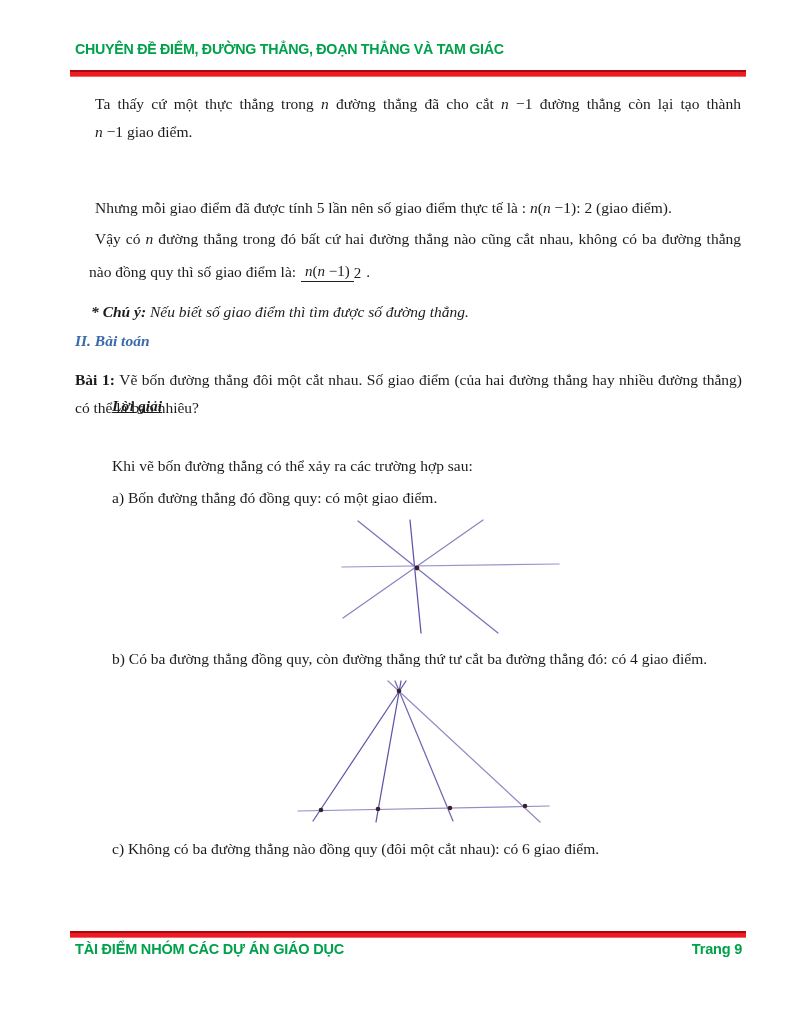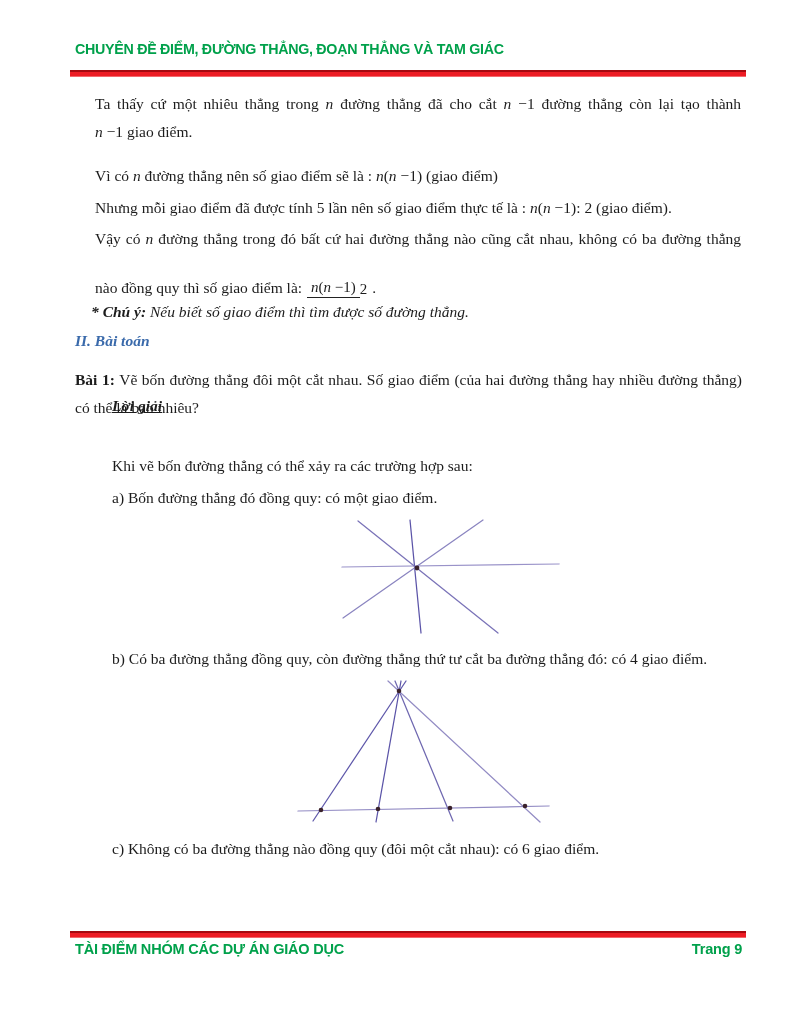--- a/index.html
+++ b/index.html
@@ -45,33 +45,32 @@
 </head>
 <body>
 
 <div class="page">
 
   <div class="abs header-title" style="left:75px;top:40px;">CHUYÊN ĐỀ ĐIỂM, ĐƯỜNG THẲNG, ĐOẠN THẲNG VÀ TAM GIÁC</div>
 
   <div class="abs rule" style="left:70px;top:70px;width:676px;"></div>
 
   <div class="abs par" style="left:95px;top:90px;width:646px;">
-    <span class="jline"><span>Ta thấy cứ một nhiêu thẳng trong </span><span class="seg-m">n</span><span> đường thẳng đã cho cắt </span><span class="seg-m">n</span><span> −1 đường thẳng còn lại tạo thành</span></span>
+    <span class="jline"><span>Ta thấy cứ một thực thẳng trong </span><span class="seg-m">n</span><span> đường thẳng đã cho cắt </span><span class="seg-m">n</span><span> −1 đường thẳng còn lại tạo thành</span></span>
     <span><span class="seg-m">n</span><span> −1 giao điểm.</span></span>
   </div>
 
-  <div class="abs par" style="left:95px;top:162px;"><span>Vì có </span><span class="seg-m">n</span><span> đường thẳng nên số giao điểm sẽ là : </span><span class="seg-m">n</span><span>(</span><span class="seg-m">n</span><span> −1)</span><span> (giao điểm)</span></div>
 
   <div class="abs par" style="left:95px;top:194px;"><span>Nhưng mỗi giao điểm đã được tính 5 lần nên số giao điểm thực tế là : </span><span class="seg-m">n</span><span>(</span><span class="seg-m">n</span><span> −1): 2</span><span> (giao điểm).</span></div>
 
   <div class="abs par" style="left:95px;top:225px;width:646px;">
     <span class="jline"><span>Vậy có </span><span class="seg-m">n</span><span> đường thẳng trong đó bất cứ hai đường thẳng nào cũng cắt nhau, không có ba đường thẳng</span></span>
   </div>
 
-  <div class="abs mathline" style="left:95px;top:250px;height:44px;margin-top:16px;">
+  <div class="abs mathline" style="left:89px;top:250px;height:44px;">
     <span><span>nào đồng quy thì số giao điểm là: </span></span>
     <span class="frac">
       <span class="num"><span class="seg-m">n</span><span>(</span><span class="seg-m">n</span><span> −1)</span></span>
       <span class="den">2</span>
     </span>
     <span>.</span>
   </div>
 
   <div class="abs par" style="left:75px;top:298px;"><span class="seg-bi">* Chú ý: </span><span class="seg-i">Nếu biết số giao điểm thì tìm được số đường thẳng.</span></div>
 

